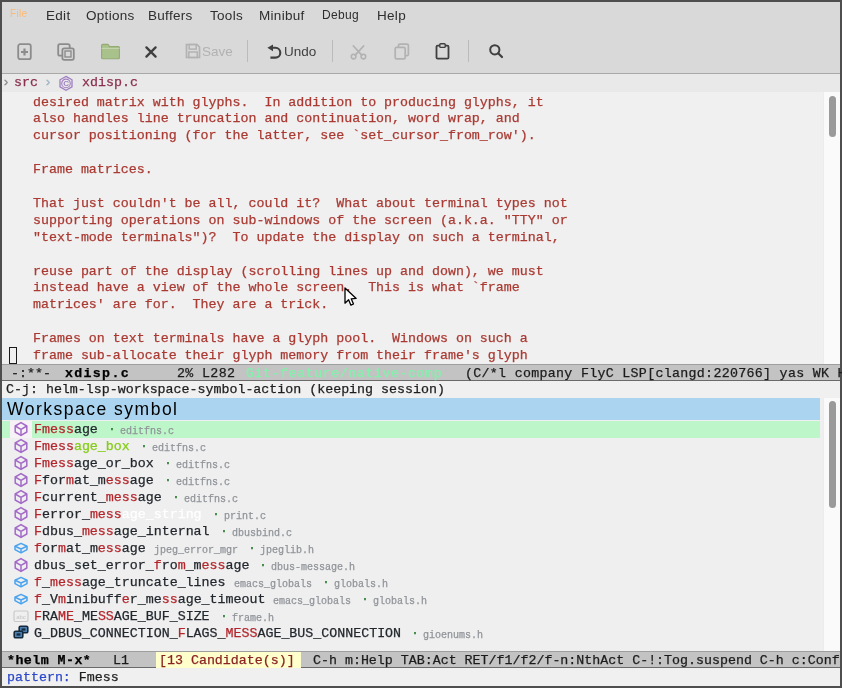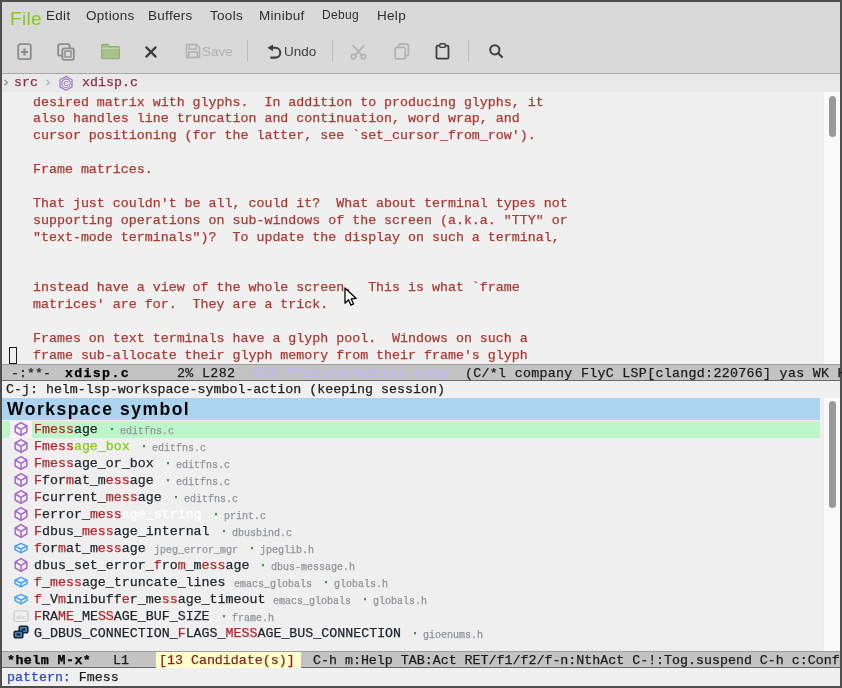--- a/index.html
+++ b/index.html
@@ -1,21 +1,21 @@
 <!DOCTYPE html>
 <html><head><meta charset="utf-8"><style>
 html,body{margin:0;padding:0;width:842px;height:688px;overflow:hidden;background:#4e4e4e;}
 *{box-sizing:border-box;}
 .abs{position:absolute;}
 .mono{font-family:"Liberation Mono", monospace;font-size:13.3px;line-height:17px;white-space:pre;-webkit-text-stroke:0.25px currentColor;}
 .sans{font-family:"Liberation Sans", sans-serif;}
 </style></head><body>
 <div class="abs" style="left:0;top:0;width:842px;height:688px;background:#4e4e4e">
     <div class="abs" style="left:2px;top:2px;width:838px;height:72px;background:#d9d9d9;border-bottom:1px solid #a8a8a8"></div>
-    <div class="abs sans" style="left:10px;top:8px;font-size:19px;letter-spacing:0.3px;color:#84cc16">File</div>
+    <div class="abs sans" style="left:10px;top:8px;font-size:10px;letter-spacing:0.3px;color:#fdba74">File</div>
     <div class="abs sans" style="left:46px;top:8px;font-size:13.5px;letter-spacing:0.3px;color:#2e2e2e">Edit</div>
     <div class="abs sans" style="left:86px;top:8px;font-size:13.5px;letter-spacing:0.3px;color:#2e2e2e">Options</div>
     <div class="abs sans" style="left:148px;top:8px;font-size:13.5px;letter-spacing:0.3px;color:#2e2e2e">Buffers</div>
     <div class="abs sans" style="left:210px;top:8px;font-size:13.5px;letter-spacing:0.3px;color:#2e2e2e">Tools</div>
     <div class="abs sans" style="left:259px;top:8px;font-size:13.5px;letter-spacing:0.3px;color:#2e2e2e">Minibuf</div>
     <div class="abs sans" style="left:322px;top:8px;font-size:12px;letter-spacing:0.3px;color:#2e2e2e">Debug</div>
     <div class="abs sans" style="left:377px;top:8px;font-size:13.5px;letter-spacing:0.3px;color:#2e2e2e">Help</div>
     <svg width="16" height="18" viewBox="0 0 16 18" style="position:absolute;left:17px;top:43px">
       <rect x="1.2" y="1.2" width="12.6" height="15" rx="2" fill="none" stroke="#8c8c8c" stroke-width="1.8"></rect>
       <path d="M7.5 5.5 v7 M4 9 h7" stroke="#8c8c8c" stroke-width="2.2" fill="none"></path>
@@ -74,38 +74,39 @@
     </svg>
     <div class="abs mono" style="left:82px;top:74px;color:#8b3050">xdisp.c</div>
     <div class="abs" style="left:2px;top:92px;width:838px;height:272px;background:#f0f0f0"></div>
     <div class="abs mono" style="left:33px;top:93.5px;color:#aa3a33">desired matrix with glyphs.  In addition to producing glyphs, it</div>
     <div class="abs mono" style="left:33px;top:110.4px;color:#aa3a33">also handles line truncation and continuation, word wrap, and</div>
     <div class="abs mono" style="left:33px;top:127.3px;color:#aa3a33">cursor positioning (for the latter, see `set_cursor_from_row').</div>
     <div class="abs mono" style="left:33px;top:161.1px;color:#aa3a33">Frame matrices.</div>
     <div class="abs mono" style="left:33px;top:194.9px;color:#aa3a33">That just couldn't be all, could it?  What about terminal types not</div>
     <div class="abs mono" style="left:33px;top:211.8px;color:#aa3a33">supporting operations on sub-windows of the screen (a.k.a. "TTY" or</div>
     <div class="abs mono" style="left:33px;top:228.7px;color:#aa3a33">"text-mode terminals")?  To update the display on such a terminal,</div>
+    <div class="abs mono" style="left:33px;top:262.5px;color:#aa3a33">reuse part of the display (scrolling lines up and down), we must</div>
     <div class="abs mono" style="left:33px;top:279.4px;color:#aa3a33">instead have a view of the whole screen.  This is what `frame</div>
     <div class="abs mono" style="left:33px;top:296.3px;color:#aa3a33">matrices' are for.  They are a trick.</div>
     <div class="abs mono" style="left:33px;top:330.1px;color:#aa3a33">Frames on text terminals have a glyph pool.  Windows on such a</div>
     <div class="abs mono" style="left:33px;top:347.0px;color:#aa3a33">frame sub-allocate their glyph memory from their frame's glyph</div>
     <div class="abs" style="left:9px;top:347px;width:7.5px;height:16.5px;border:1.8px solid #1a1a1a"></div>
     <div class="abs" style="left:823px;top:92px;width:17px;height:272px;background:#fafafa;border-left:1px solid #ececec"></div>
     <div class="abs" style="left:829px;top:96px;width:7px;height:41px;background:#9a9a9a;border-radius:3.5px"></div>
     <div class="abs" style="left:2px;top:364px;width:838px;height:17px;background:#c3c3c3;border-top:1px solid #9e9e9e;border-bottom:1px solid #6a6a6a"></div>
     <div class="abs mono" style="left:11px;top:365px;color:#1c1c1c">-:**-</div>
     <div class="abs mono" style="left:65px;top:365px;color:#000;font-weight:bold;letter-spacing:1.3px">xdisp.c</div>
     <div class="abs mono" style="left:177px;top:365px;color:#1c1c1c;letter-spacing:0.35px">2% L282</div>
-    <div class="abs mono" style="left:253px;top:365px;color:#c4b5fd;letter-spacing:0.55px">Git-feature/native-comp</div>
+    <div class="abs mono" style="left:246px;top:365px;color:#86efac;letter-spacing:0.55px">Git-feature/native-comp</div>
     <div class="abs mono" style="left:465px;top:365px;color:#1c1c1c;letter-spacing:0.3px">(C/*l company FlyC LSP[clangd:220766] yas WK He</div>
     <div class="abs" style="left:2px;top:381px;width:838px;height:17px;background:#f0f0f0"></div>
     <div class="abs mono" style="left:6px;top:381px;color:#1e1e1e">C-j: helm-lsp-workspace-symbol-action (keeping session)</div>
     <div class="abs" style="left:2px;top:398px;width:838px;height:253px;background:#efefef"></div>
     <div class="abs" style="left:2px;top:398px;width:818px;height:22px;background:#aad4ef"></div>
-    <div class="abs sans" style="left:7px;top:399px;font-size:17.5px;letter-spacing:1.5px;font-weight:bold;color:#000000">Workspace symbol</div>
+    <div class="abs sans" style="left:7px;top:399px;font-size:17.5px;letter-spacing:1.5px;font-weight:normal;color:#000000">Workspace symbol</div>
     <div class="abs" style="left:823px;top:398px;width:17px;height:253px;background:#fafafa;border-left:1px solid #ececec"></div>
     <div class="abs" style="left:829px;top:401px;width:7px;height:107px;background:#9a9a9a;border-radius:3.5px"></div>
     <div class="abs" style="left:2px;top:420.5px;width:818px;height:17px;background:#bdf7c9"></div>
     <div class="abs" style="left:10px;top:420.5px;width:22px;height:17px;background:#f6f2f5"></div>
     <svg width="16" height="16" viewBox="0 0 16 16" style="position:absolute;left:13px;top:421.0px">
       <path d="M8 1.6 L13.8 5 L13.8 11 L8 14.4 L2.2 11 L2.2 5 Z" fill="none" stroke="#a36ac7" stroke-width="1.5" stroke-linejoin="round"></path>
       <path d="M2.2 5 L8 8.4 L13.8 5 M8 8.4 L8 14.4" fill="none" stroke="#a36ac7" stroke-width="1.5" stroke-linejoin="round"></path>
     </svg>
     <div class="abs mono" style="left:34px;top:420.5px"><span style="color:#b3262c">Fmess</span><span style="color:#23282e">age</span></div>
     <div class="abs mono" style="left:108px;top:420.5px;color:#2e7d32">·</div>

